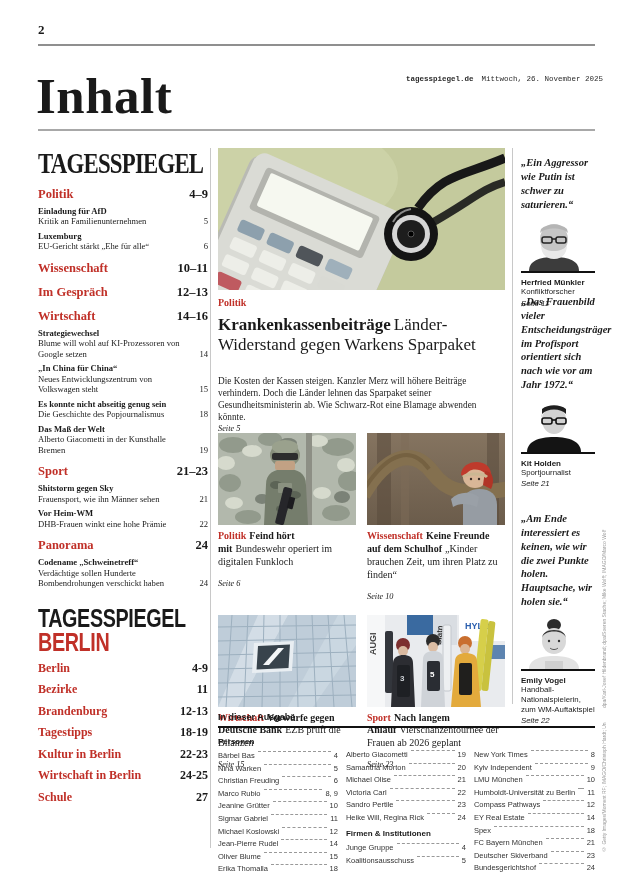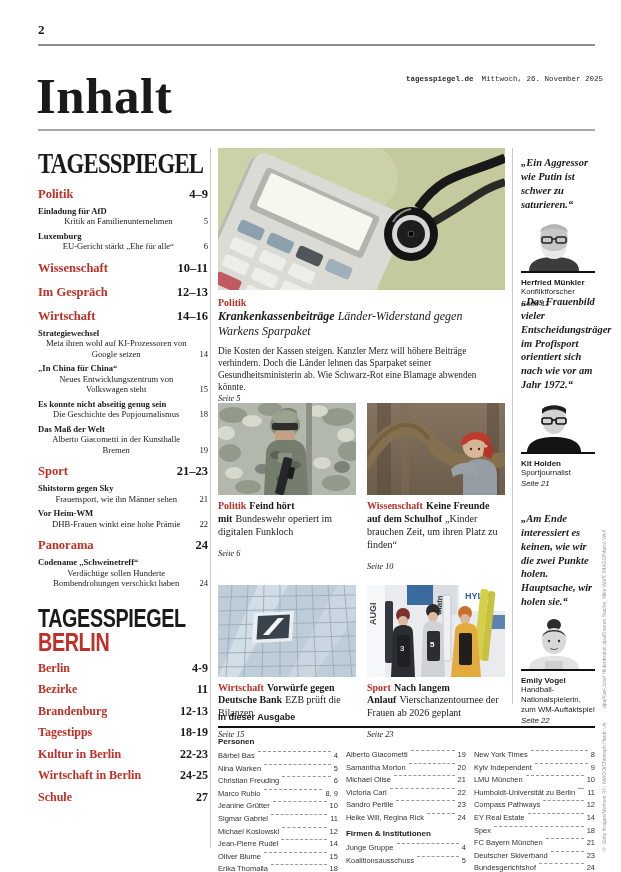--- a/index.html
+++ b/index.html
@@ -22,40 +22,40 @@
 
   
   .leftcol{position:absolute;left:38px;top:148px;width:170px;}
   .mast{font-weight:bold;font-size:30px;letter-spacing:-1px;white-space:nowrap;
         transform:scaleX(.76);transform-origin:left;line-height:1;}
   .sec-row{display:flex;justify-content:space-between;align-items:baseline;
            font-weight:bold;font-size:12.5px;margin-top:9px;}
   .sec-row .sec-name{color:#c03028;}
   .sub{margin-top:4px;font-size:8.6px;line-height:1.22;}
   .sub-title{font-weight:bold;}
-  .sub-body{display:flex;align-items:flex-end;text-align:center;}
+  .sub-body{display:flex;align-items:flex-end;}
   .sub-desc{flex:1;color:#222;}
   .sub-page{margin-left:5px;color:#222;}
   .mast2{margin-top:18px;font-family:"Liberation Sans",sans-serif;font-weight:bold;
          font-size:26px;line-height:.92;letter-spacing:-.5px;transform:scaleX(.76);transform-origin:left;white-space:nowrap;}
   .mast2 .l2{color:#c03028;}
   .b-row{display:flex;justify-content:space-between;align-items:baseline;
          font-weight:bold;font-size:12px;margin-top:6.5px;}
   .b-row .b-name{color:#c03028;}
 
   
   .midcol{position:absolute;left:218px;top:148px;width:287px;}
   .photo{overflow:hidden;background:#ddd;}
   .hero{width:287px;height:142px;}
   .lead{margin-top:7px;}
   .kick{color:#c03028;font-weight:bold;}
   .lead-kick{font-size:10px;}
-  .lead-head{font-size:12px;margin-top:1px;font-style:italic;}
+  .lead-head{font-size:17px;margin-top:7px;}
   .lead-head .hb{font-weight:bold;margin-right:3px;}
-  .lead-body{font-size:9.3px;line-height:1.3;margin-top:6px;color:#1e1e1e;}
+  .lead-body{font-size:9.3px;line-height:1.3;margin-top:20px;color:#1e1e1e;}
   .pref{font-style:italic;font-size:8.3px;margin-top:1px;}
   .teaser-grid{display:flex;gap:11px;}
   .tcell{width:138px;}
   .tphoto{width:138px;height:92px;}
   .tcap{font-size:10px;line-height:1.28;margin-top:5px;}
   .tcap .kick{margin-right:3px;}
   .tcap .tt{font-weight:bold;margin-right:3px;}
 
   
   .indexblk{position:absolute;left:218px;top:712px;width:377px;font-family:"Liberation Sans",sans-serif;}
@@ -128,21 +128,21 @@
           <span class="sec-name">Im Gespräch</span>
           <span class="sec-pages">12–13</span>
         </div>
         <div class="sec-row">
           <span class="sec-name">Wirtschaft</span>
           <span class="sec-pages">14–16</span>
         </div>
         <div class="sub">
           <div class="sub-title">Strategiewechsel</div>
           <div class="sub-body">
-            <span class="sub-desc">Meta ihren wohl auf KI-Prozessoren von Google setzen</span>
+            <span class="sub-desc">Blume will wohl auf KI-Prozessoren von Google setzen</span>
             <span class="sub-page">14</span>
           </div>
         </div>
         <div class="sub">
           <div class="sub-title">„In China für China“</div>
           <div class="sub-body">
             <span class="sub-desc">Neues Entwicklungszentrum von Volkswagen steht</span>
             <span class="sub-page">15</span>
           </div>
         </div>

